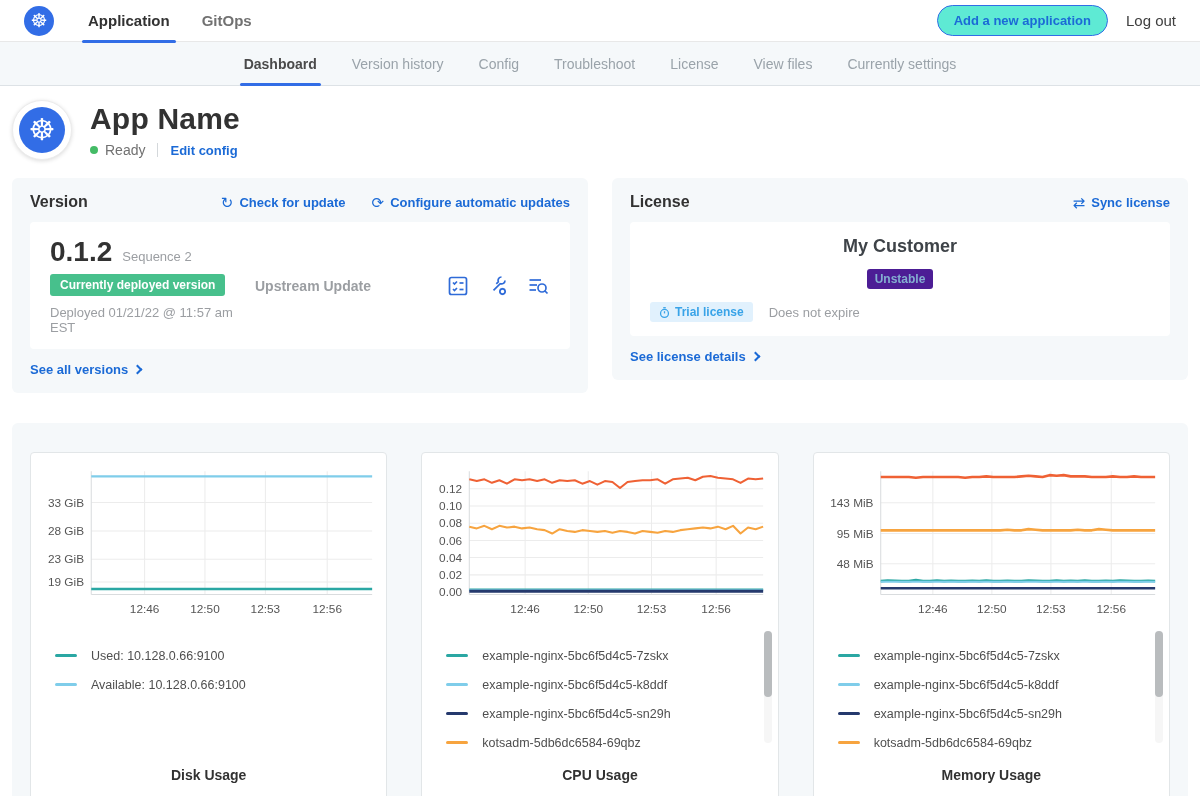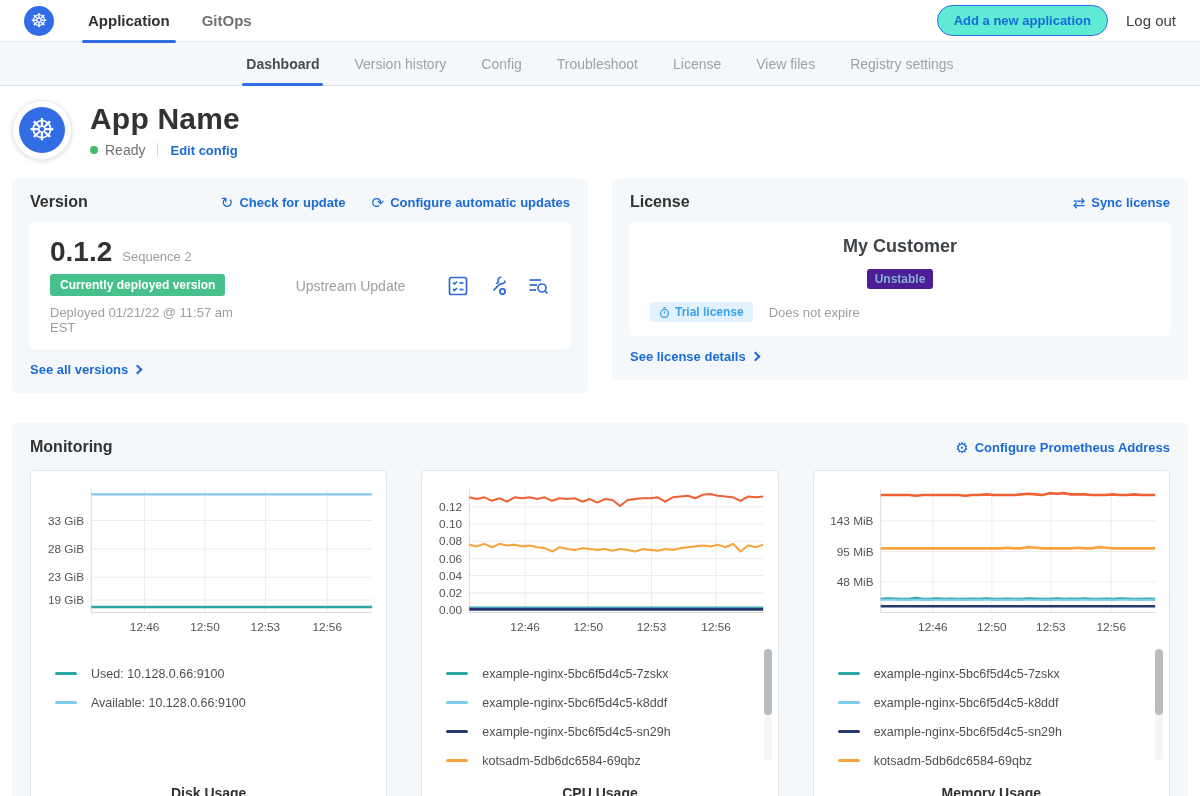--- a/index.html
+++ b/index.html
@@ -41,21 +41,21 @@
   .inner-card { background:#fff; border-radius:4px; margin-top:11px; padding:14px 20px; }
 
   
   .version-inner { display:flex; align-items:center; }
   .ver-left { width:205px; }
   .ver-num-row { display:flex; align-items:baseline; gap:10px; }
   .ver-num { font-size:28px; font-weight:700; }
   .ver-seq { font-size:13px; color:#9b9ea2; }
   .deployed-badge { display:inline-block; background:#47c08c; color:#fff; font-size:12px; font-weight:700; padding:4px 10px; border-radius:3px; margin-top:6px; }
   .deployed-at { font-size:13px; color:#9b9ea2; margin-top:9px; }
-  .ver-mid { flex:1; text-align:center; font-size:14px; font-weight:400; color:#9b9ea2; }
+  .ver-mid { flex:1; font-size:14px; font-weight:700; color:#9b9ea2; }
   .ver-icons { display:flex; gap:16px; align-items:center; }
   .ver-icons svg { display:block; cursor:pointer; }
   .see-link { margin-top:13px; display:flex; }
 
   
   .lic-name-row { display:flex; align-items:center; gap:12px;flex-direction:column; }
   .lic-name { font-size:18px; font-weight:700; color:#3e4348; }
   .badge-unstable { background:#4c1d95; color:#84aed1; font-size:12px; font-weight:700; padding:3px 8px; border-radius:3px; }
   .lic-row2 { display:flex; align-items:center; gap:16px; margin-top:13px; }
   .badge-trial { background:#e1f1fd; color:#38a3e8; font-size:12px; font-weight:700; padding:3px 9px; border-radius:3px; display:inline-flex; align-items:center; gap:5px; }
@@ -94,21 +94,21 @@
   </div>
 </div>
 
 <div class="subnav">
   <div class="subnav-tab active">Dashboard</div>
   <div class="subnav-tab">Version history</div>
   <div class="subnav-tab">Config</div>
   <div class="subnav-tab">Troubleshoot</div>
   <div class="subnav-tab">License</div>
   <div class="subnav-tab">View files</div>
-  <div class="subnav-tab">Registry settings</div>
+  <div class="subnav-tab">Currently settings</div>
 </div>
 
 <div class="app-header">
   <div class="app-avatar">
     <div class="app-avatar-inner">☸</div>
   </div>
   <div>
     <div class="app-title">App Name</div>
     <div class="app-status-row">
       <span class="status-dot"></span>
@@ -211,29 +211,20 @@
       <div class="see-link">
         <span class="blue-link">
           <span>See license details</span>
           <span class="chev"></span>
         </span>
       </div>
     </div>
   </div>
 
   <div class="panel monitoring">
-    <div class="panel-head">
-      <span class="panel-title">Monitoring</span>
-      <span class="panel-links">
-        <span class="blue-link">
-          <span class="icon-glyph">⚙</span>
-          <span>Configure Prometheus Address</span>
-        </span>
-      </span>
-    </div>
 
     <div class="charts-row">
       <div class="chart-card">
         <svg class="chart-svg" viewBox="0 0 330 158">
             <line class="grid" x1="102.7" x2="102.7" y1="8" y2="128"></line>
             <text class="xtick" x="102.7" y="146">12:46</text>
             <line class="grid" x1="161.4" x2="161.4" y1="8" y2="128"></line>
             <text class="xtick" x="161.4" y="146">12:50</text>
             <line class="grid" x1="220.2" x2="220.2" y1="8" y2="128"></line>
             <text class="xtick" x="220.2" y="146">12:53</text>

